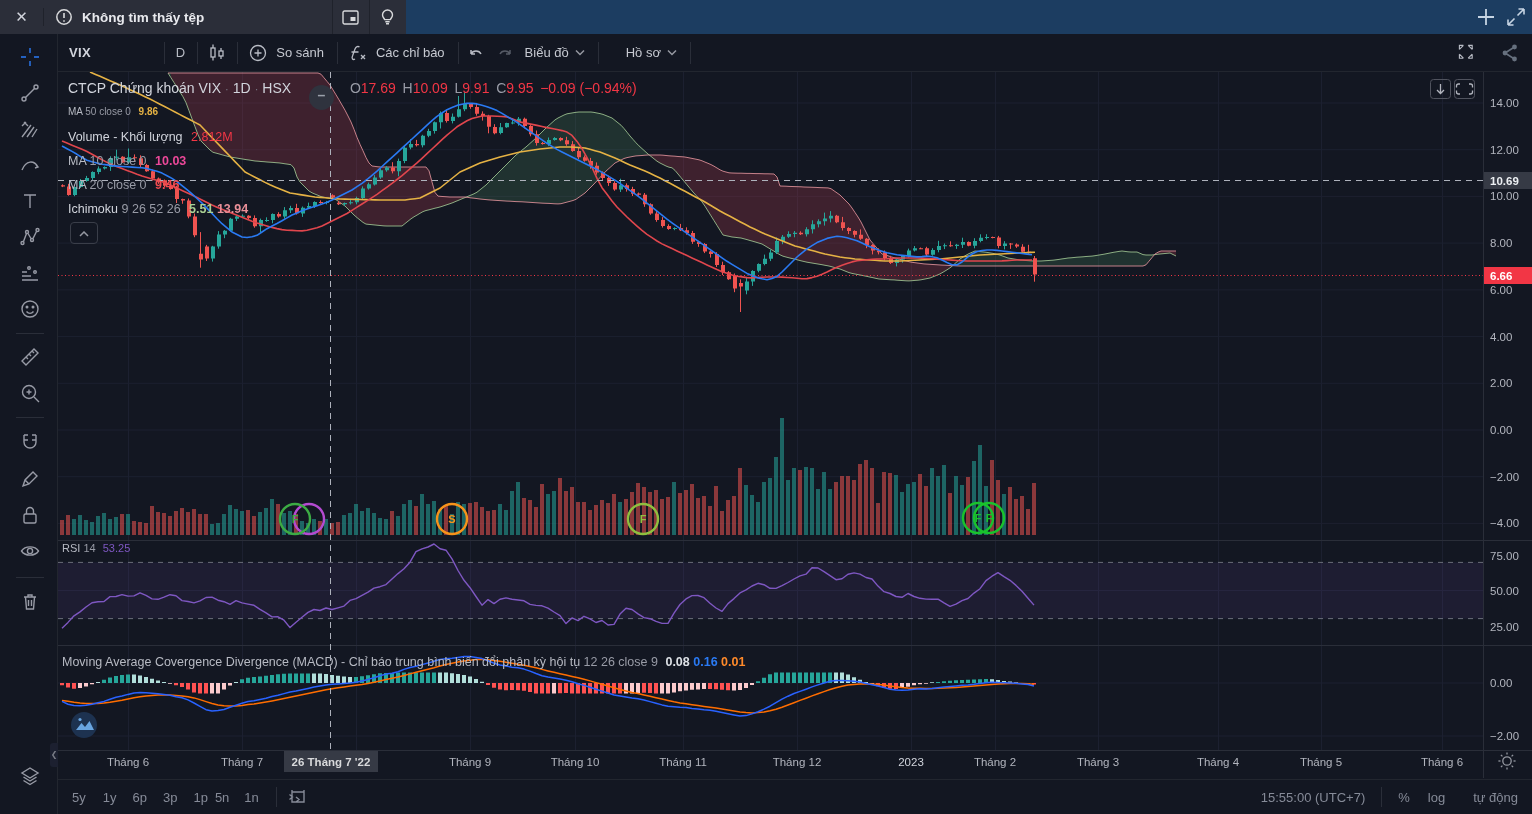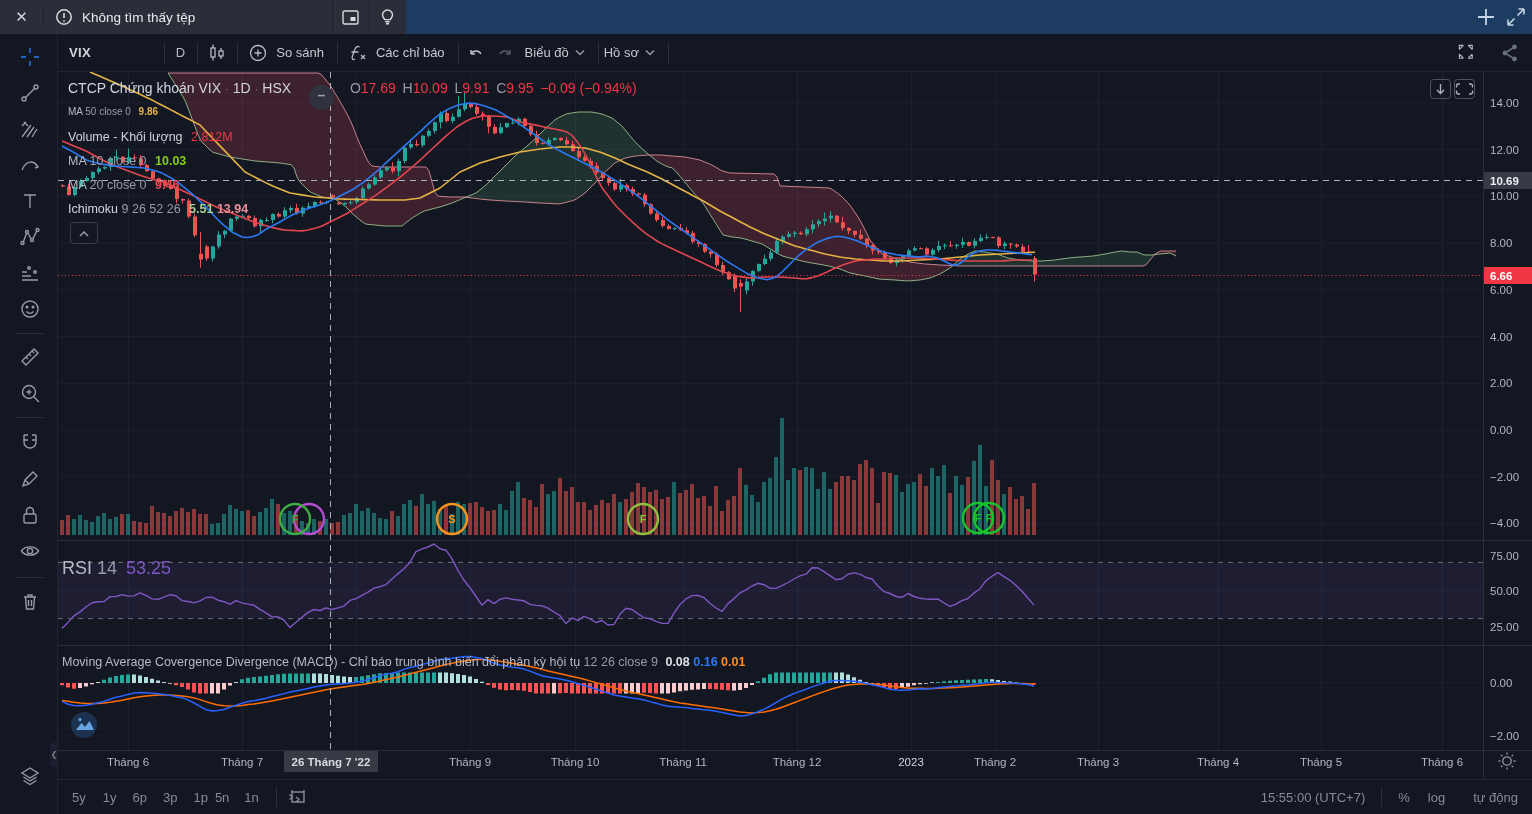--- a/index.html
+++ b/index.html
@@ -5,21 +5,21 @@
 .abs { position:absolute; }
 </style></head><body>
 
 <div class="abs" style="left:0;top:0;width:1532px;height:34px;background:#1c3d61"></div>
 <div class="abs" style="left:0;top:0;width:406px;height:34px;background:#2b2e39;display:flex;align-items:center">
   <div style="width:44px;text-align:center;color:#d1d4dc;font-size:15px;border-right:1px solid #1f222b">✕</div>
   <svg width="18" height="18" viewBox="0 0 18 18" style="margin-left:11px">
       <circle cx="9" cy="9" r="7.2" fill="none" stroke="#d8d9db" stroke-width="1.5"></circle>
       <path d="M9 5 v5 M9 12.2 v1.6" stroke="#d8d9db" stroke-width="1.6"></path>
     </svg>
-  <span style="color:#e8e9ed;font-size:13.5px;font-weight:normal;margin-left:9px">Không tìm thấy tệp</span>
+  <span style="color:#e8e9ed;font-size:13.5px;font-weight:bold;margin-left:9px">Không tìm thấy tệp</span>
 </div>
 <div class="abs" style="left:332px;top:0;width:74px;height:34px;border-left:1px solid #1f222b;display:flex">
   <div style="width:37px;display:flex;align-items:center;justify-content:center;border-right:1px solid #1f222b">
     <svg width="17" height="15" viewBox="0 0 17 15" fill="none" stroke="#d8d9db" stroke-width="1.4">
         <rect x="1" y="1" width="15" height="13" rx="1.5"></rect>
         <rect x="8.5" y="7" width="5" height="4" fill="#d8d9db" stroke="none"></rect>
       </svg>
   </div>
   <div style="width:37px;display:flex;align-items:center;justify-content:center">
     <svg width="15" height="17" viewBox="0 0 15 17" fill="none" stroke="#d8d9db" stroke-width="1.4">
@@ -63,21 +63,21 @@
       <path d="M4 9 c2-4 8-4 10 0 M4 9 l0-4 M4 9 l4 0" transform="translate(1,2)"></path>
     </svg>
   <svg width="22" height="20" viewBox="0 0 22 20" style="margin-left:5px" fill="none" stroke="#565b66" stroke-width="1.5">
       <path d="M18 9 c-2-4 -8-4 -10 0 M18 9 l0-4 M18 9 l-4 0" transform="translate(-1,2)"></path>
     </svg>
   <span style="margin-left:10px;color:#c6c9d1">Biểu đồ</span>
   <svg width="10" height="7" viewBox="0 0 10 7" style="margin-left:6px" fill="none" stroke="#9598a1" stroke-width="1.5">
       <path d="M1 1.5 L5 5.5 L9 1.5"></path>
     </svg>
   <div style="width:1px;height:22px;background:#2a2e39;margin-left:13px"></div>
-  <span style="margin-left:5px;color:#c6c9d1">Hồ sơ</span>
+  <span style="margin-left:27px;color:#c6c9d1">Hồ sơ</span>
   <svg width="10" height="7" viewBox="0 0 10 7" style="margin-left:6px" fill="none" stroke="#9598a1" stroke-width="1.5">
       <path d="M1 1.5 L5 5.5 L9 1.5"></path>
     </svg>
   <div style="width:1px;height:22px;background:#2a2e39;margin-left:13px"></div>
   <div style="flex:1"></div>
   <svg width="22" height="22" viewBox="0 0 22 22" fill="none" stroke="#b9bcc5" stroke-width="1.4">
       <path d="M3 8 L8 3 M8 3 h-5 v5" transform="translate(1,1) scale(0.8)"></path>
       <path d="M14 3 L19 8 M19 8 v-5 h-5" transform="translate(1,1) scale(0.8)"></path>
       <path d="M3 14 L8 19 M3 14 v5 h5" transform="translate(1,1) scale(0.8)"></path>
       <path d="M19 14 L14 19 M19 14 v5 h-5" transform="translate(1,1) scale(0.8)"></path>
@@ -271,29 +271,29 @@
   CTCP Chứng khoán VIX<span style="color:#787b86;font-size:11px;margin:0 4px">·</span>1D<span style="color:#787b86;font-size:11px;margin:0 4px">·</span>HSX
   <span style="display:inline-block;width:25px;height:25px;background:#2f333e;border-radius:13px;vertical-align:-7px;margin-left:14px;text-align:center;line-height:21px;color:#9aa0aa;font-weight:bold">–</span>
   <span style="margin-left:12px;color:#989ba6">O</span><span style="color:#f23645">17.69</span>
   <span style="color:#989ba6"> H</span><span style="color:#f23645">10.09</span>
   <span style="color:#989ba6"> L</span><span style="color:#f23645">9.91</span>
   <span style="color:#989ba6"> C</span><span style="color:#f23645">9.95</span>
   <span style="color:#f23645"> −0.09 (−0.94%)</span>
 </div>
 <div class="abs" style="left:68px;top:106px;font-size:10px;color:#b7bac3">MA <span style="color:#989ba6">50 close 0</span> <b style="color:#e5b244;margin-left:5px">9.86</b></div>
 <div class="abs" style="left:68px;top:130px;font-size:12.5px;color:#d1d4dc">Volume - Khối lượng <b style="color:#f23645;margin-left:5px;font-weight:normal">2.812M</b></div>
-<div class="abs" style="left:68px;top:154px;font-size:12.5px;color:#b7bac3">MA <span style="color:#989ba6">10 close 0</span> <b style="color:#84cc16;margin-left:5px">10.03</b></div>
+<div class="abs" style="left:68px;top:154px;font-size:12.5px;color:#b7bac3">MA <span style="color:#989ba6">10 close 0</span> <b style="color:#ec4899;margin-left:5px">10.03</b></div>
 <div class="abs" style="left:68px;top:178px;font-size:12.5px;color:#b7bac3">MA <span style="color:#989ba6">20 close 0</span> <b style="color:#f04a50;margin-left:5px">9.46</b></div>
 <div class="abs" style="left:68px;top:202px;font-size:12.5px;color:#d1d4dc">Ichimoku <span style="color:#989ba6">9 26 52 26</span> <b style="color:#a9cf93;margin-left:5px">5.51</b> <b style="color:#e88f98">13.94</b></div>
 <div class="abs" style="left:70px;top:222px;width:28px;height:22px;border:1px solid #3a3e49;border-radius:4px;text-align:center">
   <svg width="10" height="6" viewBox="0 0 10 6" style="margin-top:8px" fill="none" stroke="#9598a1" stroke-width="1.5">
       <path d="M1 5 L5 1 L9 5"></path>
     </svg>
 </div>
-<div class="abs" style="left:62px;top:558px;font-size:18px;color:#b7bac3">RSI <span style="color:#989ba6">14</span> <b style="color:#7e57c2;margin-left:4px;font-weight:normal">53.25</b></div>
+<div class="abs" style="left:62px;top:542px;font-size:11px;color:#b7bac3">RSI <span style="color:#989ba6">14</span> <b style="color:#7e57c2;margin-left:4px;font-weight:normal">53.25</b></div>
 <div class="abs" style="left:62px;top:655px;font-size:12.5px;color:#b7bac3">Moving Average Covergence Divergence (MACD) - Chỉ báo trung bình biến đổi phân kỳ hội tụ <span style="color:#989ba6">12 26 close 9</span> <b style="color:#dde1e6;margin-left:4px">0.08</b> <b style="color:#2a7af3">0.16</b> <b style="color:#ff8a2a">0.01</b></div>
 
 <div class="abs" style="left:58px;top:779px;width:1474px;height:35px;background:#131722;border-top:1px solid #22262f;display:flex;align-items:center;color:#868b98;font-size:13px">
   <span style="margin-left:14px">5y</span>
     <span style="margin-left:17px">1y</span>
     <span style="margin-left:16px">6p</span>
     <span style="margin-left:16px">3p</span>
     <span style="margin-left:16px">1p</span>
     <span style="margin-left:7px">5n</span>
     <span style="margin-left:15px">1n</span>

